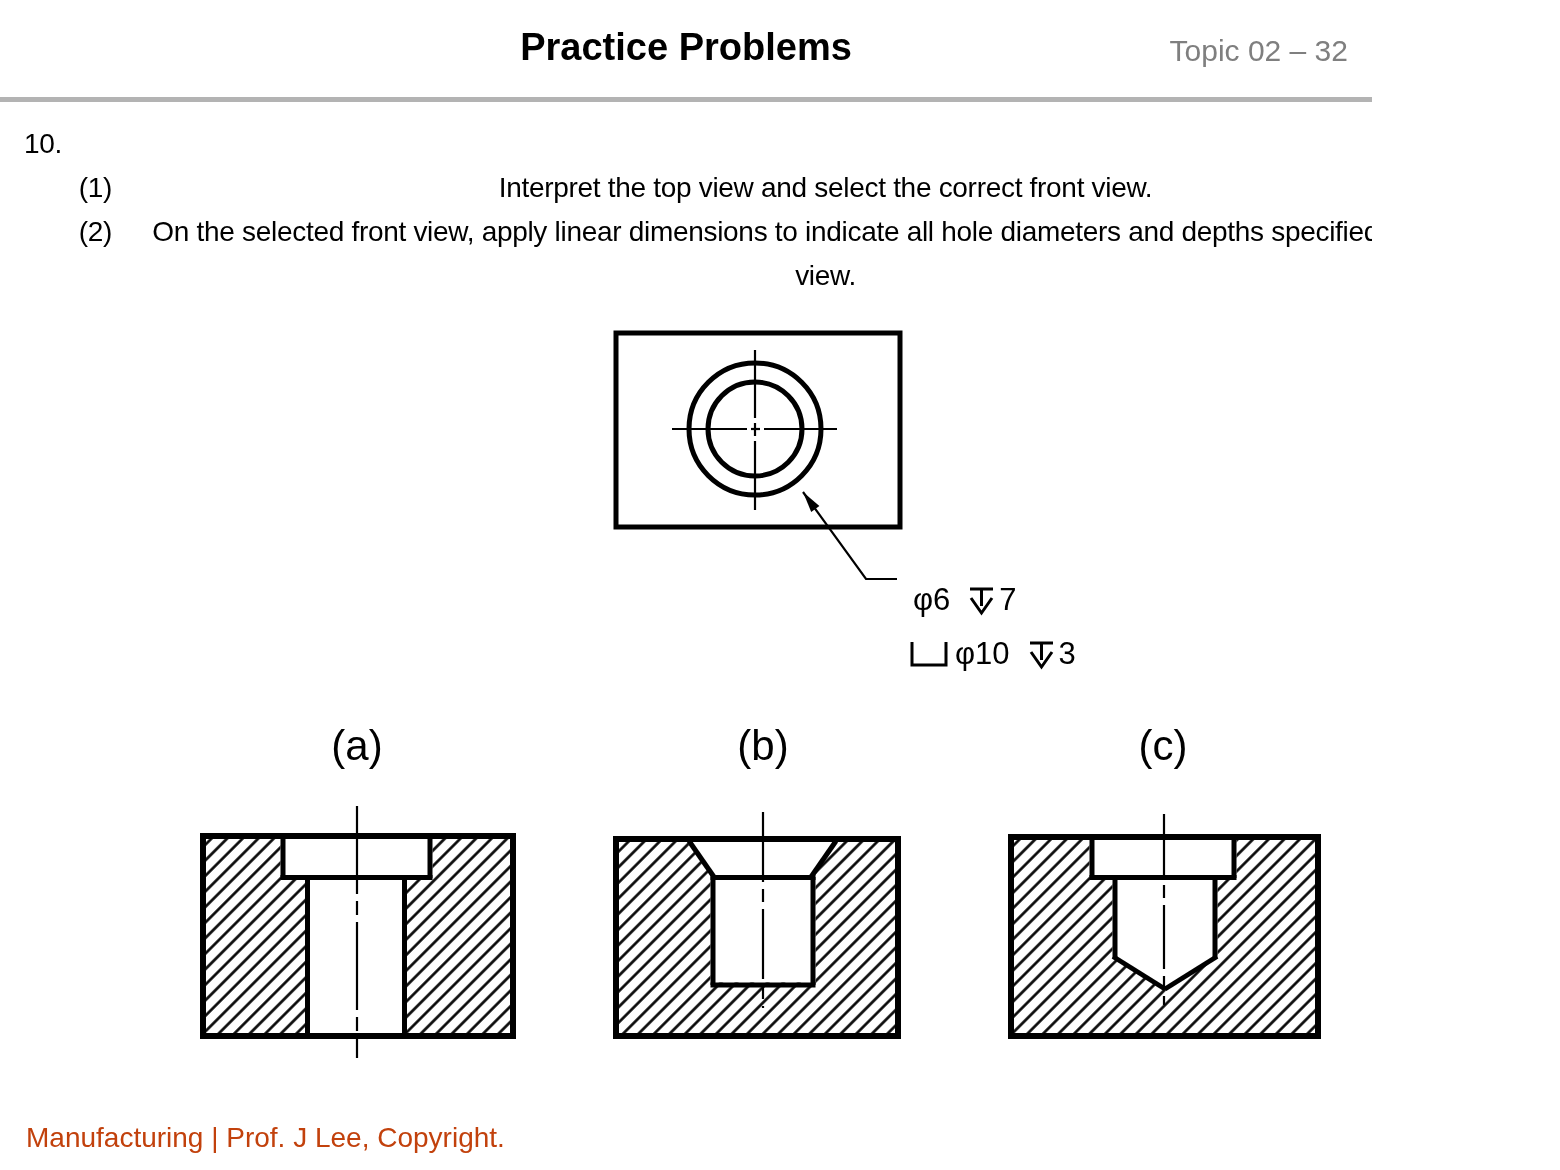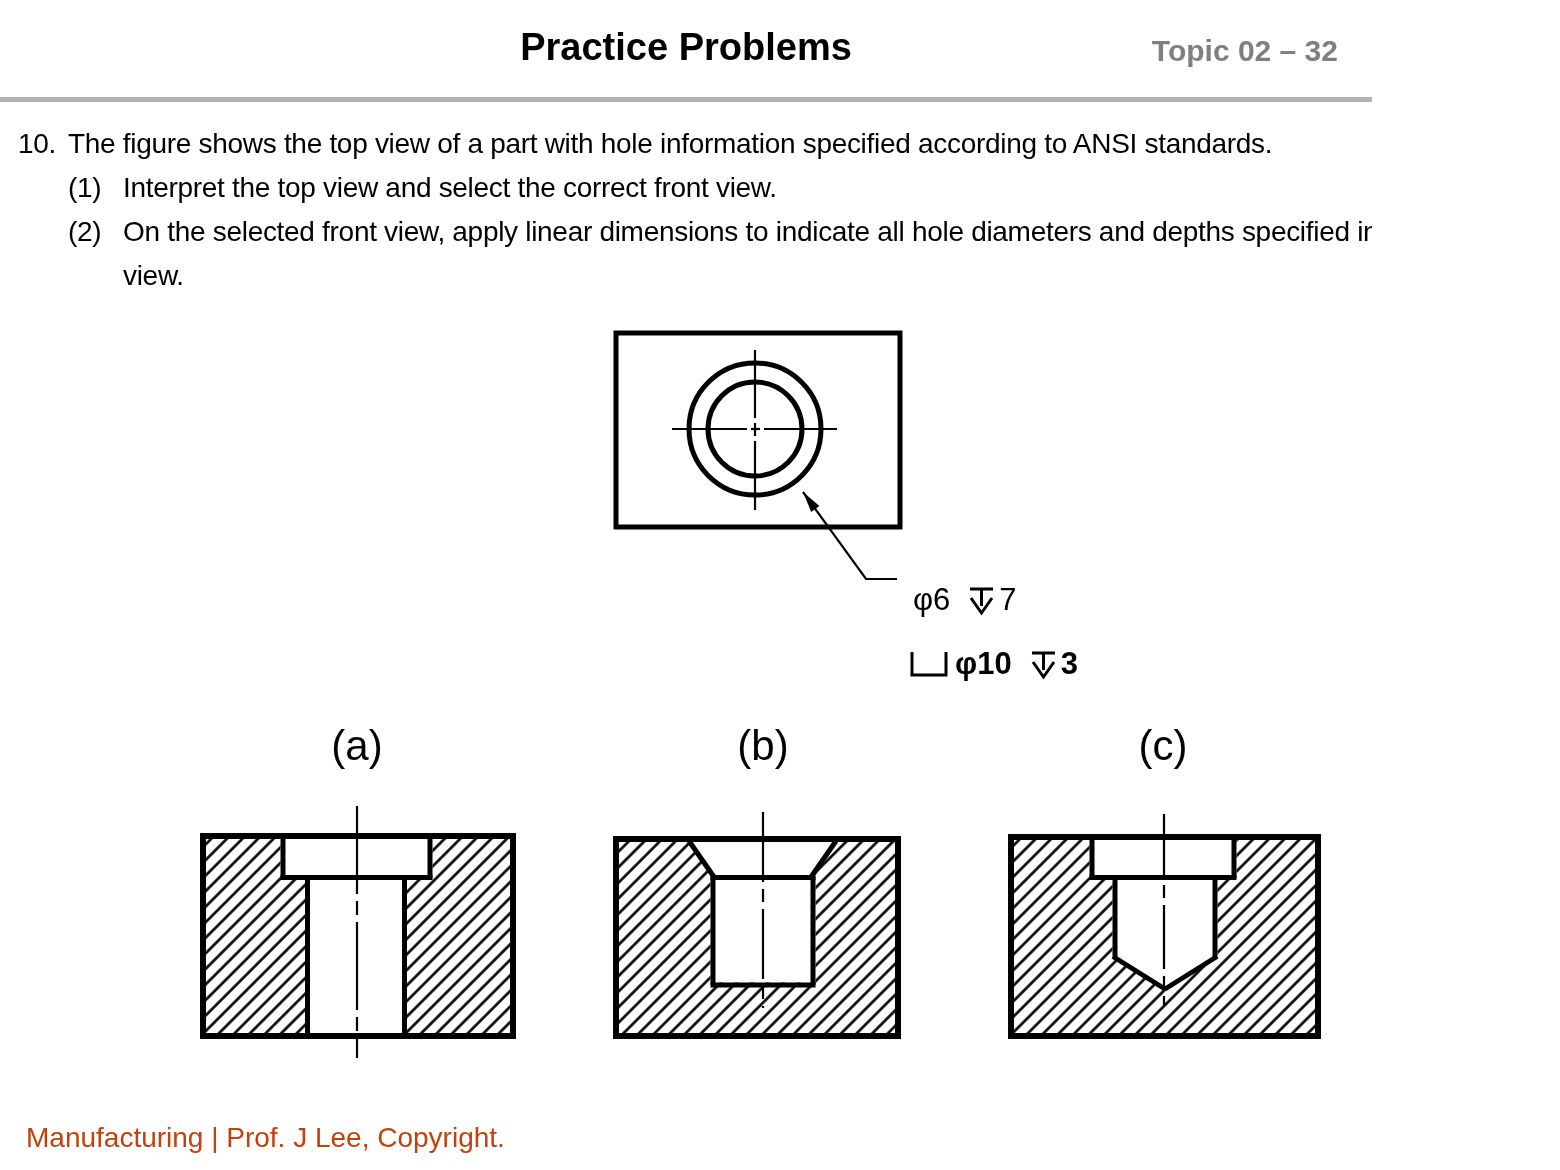--- a/index.html
+++ b/index.html
@@ -1,53 +1,52 @@
 <!DOCTYPE html>
 <html><head>
 <meta charset="utf-8">
 <style>
   html,body{margin:0;padding:0;background:#fff;}
   .slide{position:relative;width:1372px;height:1170px;background:#ffffff;
          font-family:"Liberation Sans",sans-serif;color:#000;overflow:hidden;}
   .title{position:absolute;top:26px;left:0;width:100%;text-align:center;
          font-size:38px;font-weight:bold;}
-  .topic{position:absolute;top:34px;right:34px;font-size:30px;color:#7f7f7f;font-weight:bold;}
+  .topic{position:absolute;top:34px;right:24px;font-size:30px;color:#7f7f7f;}
   .divider{position:absolute;top:97px;left:0;width:1560px;height:5px;background:#b3b3b3;}
   .problem{position:absolute;top:122px;left:18px;width:1510px;font-size:28px;
-           letter-spacing:-0.3px;line-height:44px;}
+           letter-spacing:-0.3px;line-height:44px;text-align:center;}
   .prob-line{display:flex;}
   .prob-num{flex:0 0 50px;}
   .prob-item{display:flex;margin-left:50px;}
   .item-marker{flex:0 0 55px;}
   .item-text{flex:1;max-width:1405px;}
   .art{position:absolute;top:0;left:0;}
   .callout{position:absolute;left:903px;top:560px;font-size:31px;}
   .callout-row{display:flex;align-items:center;height:42px;margin-top:19px;}
   .callout-row.row1{padding-left:10px;}
-  .callout-row.row2{padding-left:6px;margin-top:22px;font-weight:bold;}
+  .callout-row.row2{padding-left:6px;margin-top:12px;}
   .sym{display:inline-block;}
   .depth-gap{margin-left:18px;margin-right:4px;}
   .phi2{margin-left:6px;}
   .opt-label{position:absolute;top:722px;width:100px;text-align:center;font-size:42px;}
   .opt-a{left:307px;} .opt-b{left:713px;} .opt-c{left:1113px;}
   .footer{position:absolute;left:26px;top:1122px;font-size:28px;color:#c2410c;}
 </style>
 </head>
 <body>
 
 <div class="slide">
 
   <div class="title">Practice Problems</div>
   <div class="topic">Topic 02 – 32</div>
   <div class="divider"></div>
 
   <div class="problem">
     <div class="prob-line">
       <span class="prob-num">10.</span>
-      <span>The figure shows the top view of a part with hole information specified according to ANSI standards.</span>
     </div>
     <div class="prob-item">
       <span class="item-marker">(1)</span>
       <span class="item-text">Interpret the top view and select the correct front view.</span>
     </div>
     <div class="prob-item">
       <span class="item-marker">(2)</span>
       <span class="item-text">On the selected front view, apply linear dimensions to indicate all hole diameters and depths specified in the top view.</span>
     </div>
   </div>

